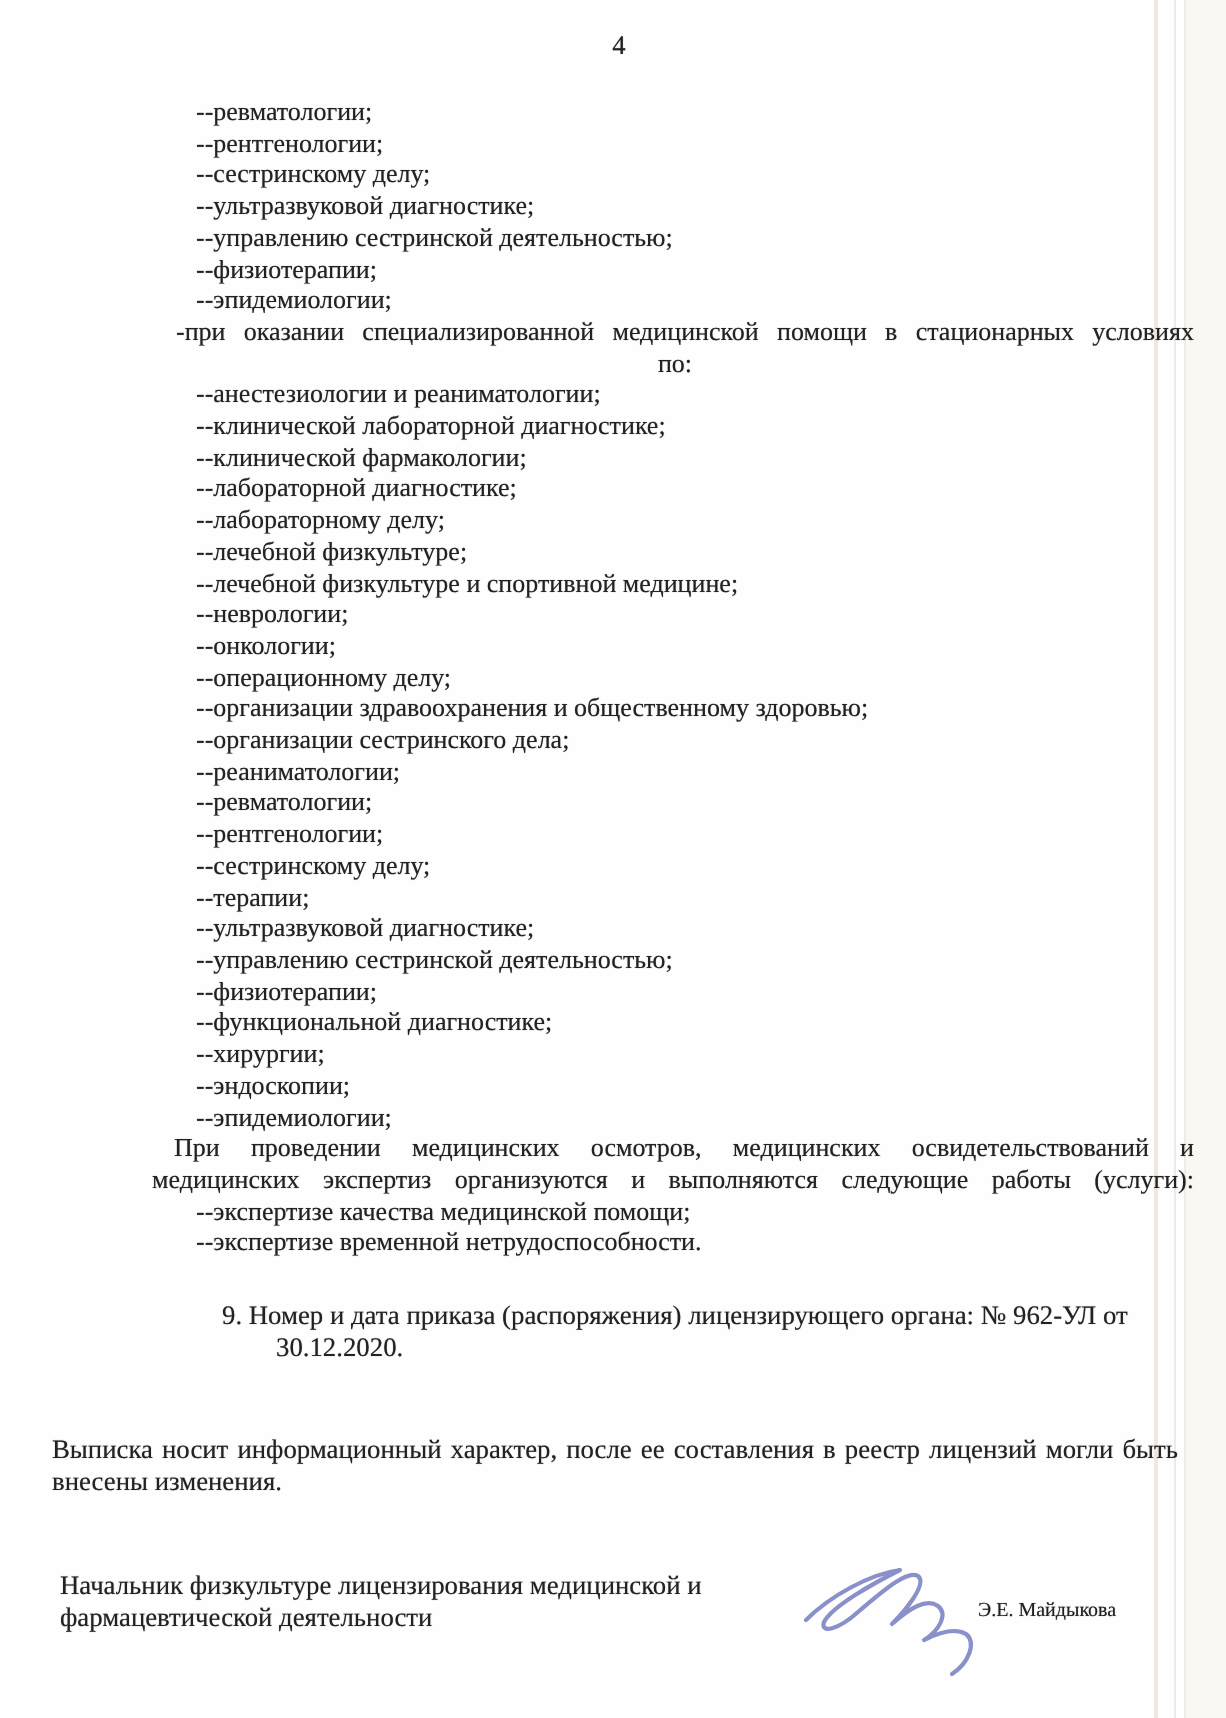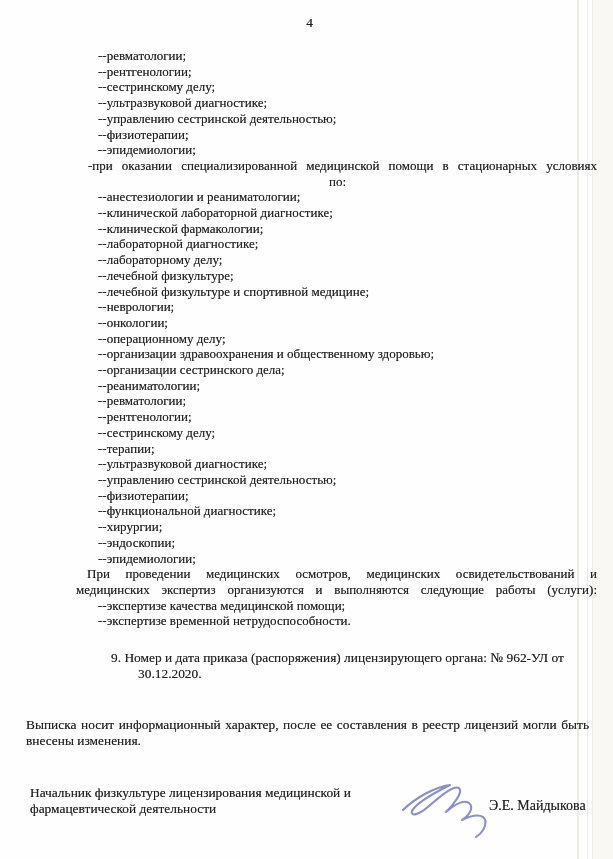--- a/index.html
+++ b/index.html
@@ -43,21 +43,21 @@
     position:absolute;left:26px;top:717px;width:563px;
     font-size:13.4px;line-height:15.8px;
   }
   .note .n1{text-align:justify;text-align-last:justify;}
 
   .signatory{
     position:absolute;left:30px;top:785px;width:340px;
     font-size:13.4px;line-height:15.6px;
   }
   .sig-svg{position:absolute;left:399px;top:778px;width:112px;height:64px;}
-  .sig-name{position:absolute;left:489px;top:798px;font-size:14px;line-height:16px;}
+  .sig-name{position:absolute;left:489px;top:798px;font-size:10px;line-height:16px;}
 </style>
 </head>
 <body>
 
 <div class="page">
 
   <div class="edge-line-1"></div>
   <div class="edge-line-2"></div>
   <div class="edge-band"></div>
 

